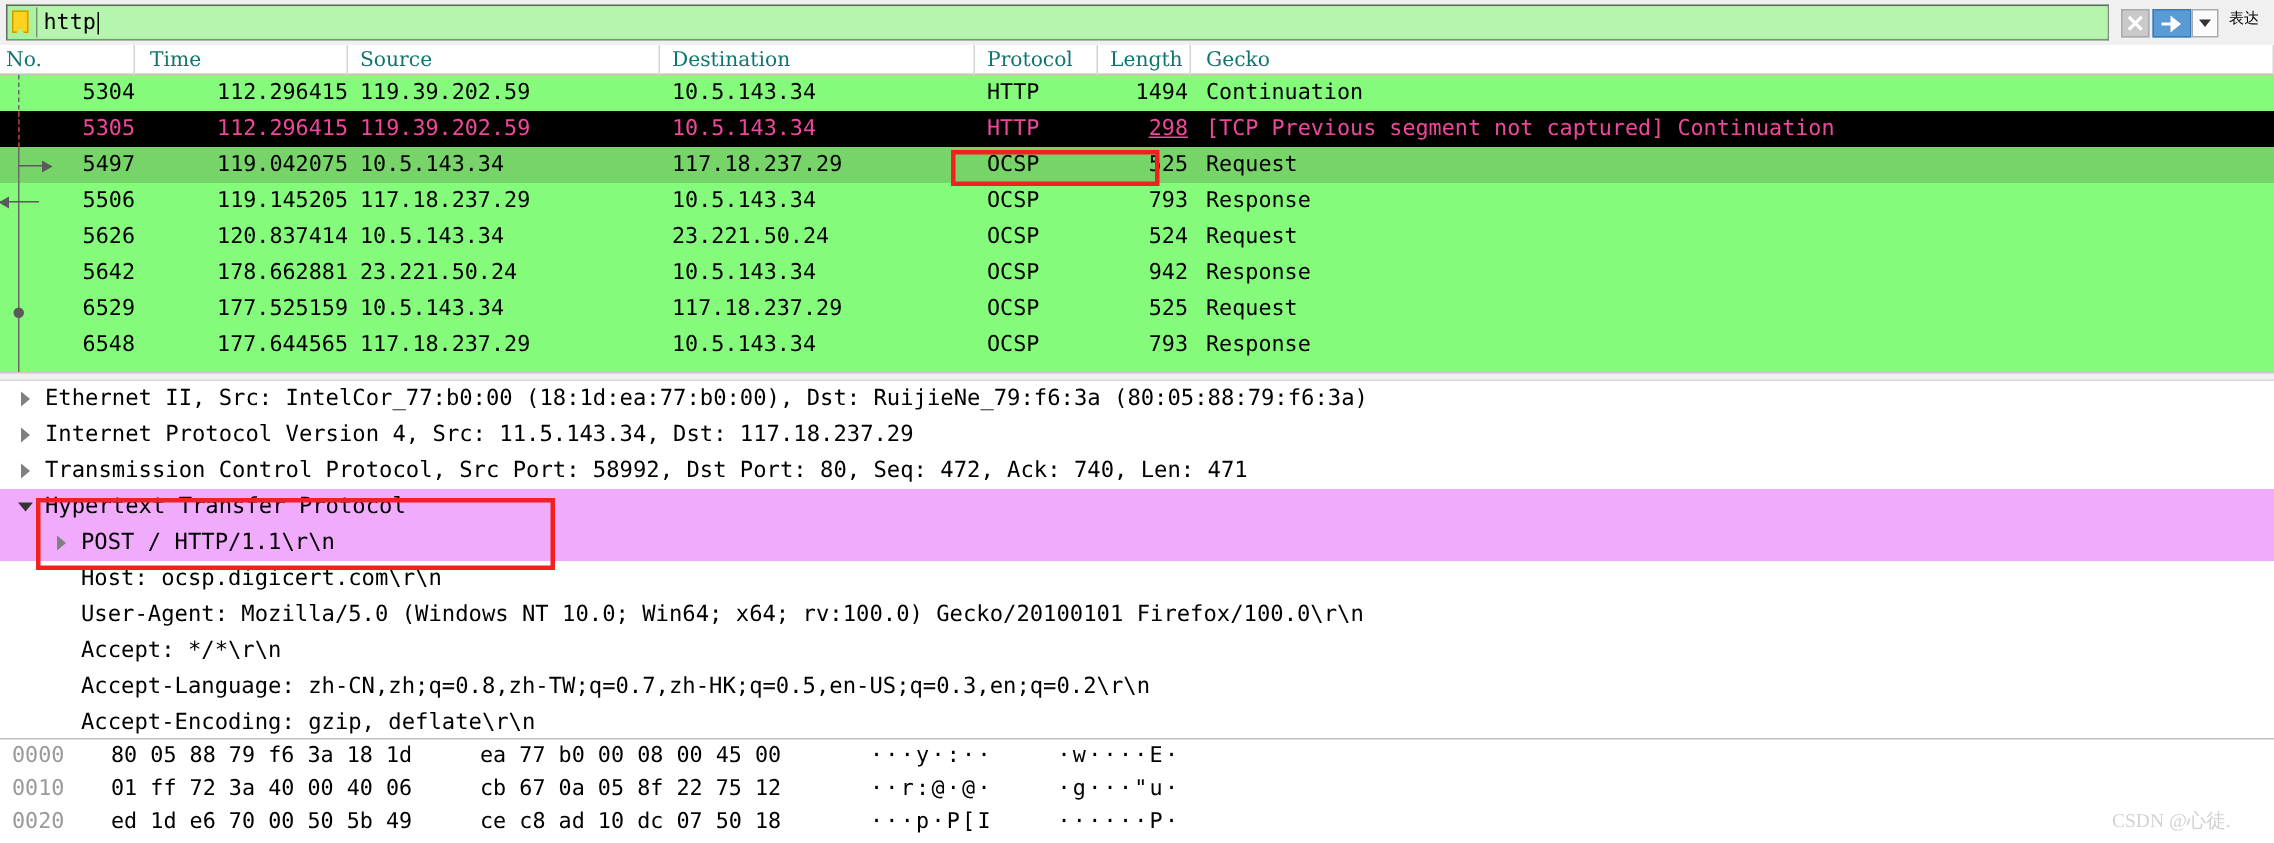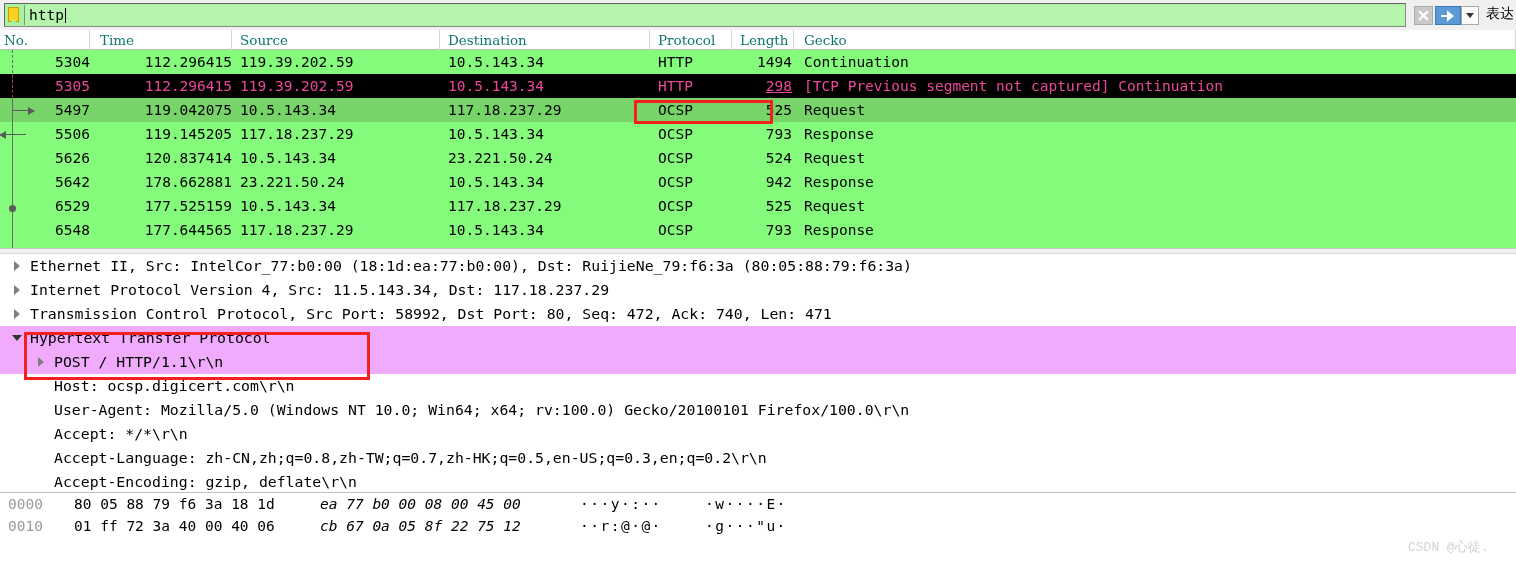--- a/index.html
+++ b/index.html
@@ -65,21 +65,21 @@
     background:#fbfbfb; border:1px solid #aaa;
     display:flex; align-items:center; justify-content:center;
   }
   .btn-dropdown .chev {
     width:0;height:0;border-left:4px solid transparent;border-right:4px solid transparent;
     border-top:5px solid #333;
   }
   .expr-label {
     position:absolute; left:1486px; top:5px;
     font-family:"DejaVu Sans","Liberation Sans",sans-serif;
-    font-size:14px; color:#000; white-space:nowrap;
+    font-size:10px; color:#000; white-space:nowrap;
   }
 
   
   .packet-list {
     position:absolute; left:0; top:30px; width:1516px; height:218px;
     background:#85fb7b; overflow:hidden;
   }
   .plist-head {
     position:relative; height:20px; background:#ffffff;
     border-bottom:1px solid #c0c0c0;
@@ -182,27 +182,27 @@
 
   
   .hex-pane {
     position:absolute; left:0; top:492px; width:1516px; height:70px;
     background:#ffffff; border-top:1px solid #c0c0c0;
   }
   .hrow { position:relative; height:22px; line-height:22px; white-space:nowrap;
           font-family:"DejaVu Sans Mono","Liberation Mono",monospace; font-size:14.5px; }
   .h-off  { position:absolute; left:8px;   color:#9a9a9a; }
   .h-b1   { position:absolute; left:74px;  color:#000; }
-  .h-b2   { position:absolute; left:320px; color:#000;font-style:italic; }
+  .h-b2   { position:absolute; left:320px; color:#000; }
   .h-asc1 { position:absolute; left:580px; color:#000; letter-spacing:1.5px;}
   .h-asc2 { position:absolute; left:705px; color:#000; letter-spacing:1.5px;}
 
   .watermark {
     position:absolute; left:1408px; top:538px;
-    font-family:Liberation Mono, monospace;
+    font-family:Liberation Serif, serif;
     font-size:13px; color:#d2d2d2; white-space:nowrap; z-index:50;
   }
 </style>
 </head>
 <body>
 
 <div id="app">
 
   <div class="filter-bar">
     <div class="filter-box">
@@ -388,20 +388,27 @@
           <span class="h-asc1">···y·:··</span>
           <span class="h-asc2">·w····E·</span>
         </div>
         <div class="hrow">
           <span class="h-off">0010</span>
           <span class="h-b1">01 ff 72 3a 40 00 40 06</span>
           <span class="h-b2">cb 67 0a 05 8f 22 75 12</span>
           <span class="h-asc1">··r:@·@·</span>
           <span class="h-asc2">·g···"u·</span>
         </div>
+        <div class="hrow">
+          <span class="h-off">0020</span>
+          <span class="h-b1">ed 1d e6 70 00 50 5b 49</span>
+          <span class="h-b2">ce c8 ad 10 dc 07 50 18</span>
+          <span class="h-asc1">···p·P[I</span>
+          <span class="h-asc2">······P·</span>
+        </div>
       </div>
   </div>
 
   <div id="annot-layer">
       <div class="annot" style="left: 634px; top: 100px; width: 139px; height: 24px;"></div>
       <div class="annot" style="left: 24px; top: 332px; width: 346px; height: 48px;"></div>
     </div>
 
   <div class="watermark">CSDN @心徒.</div>
 </div>

